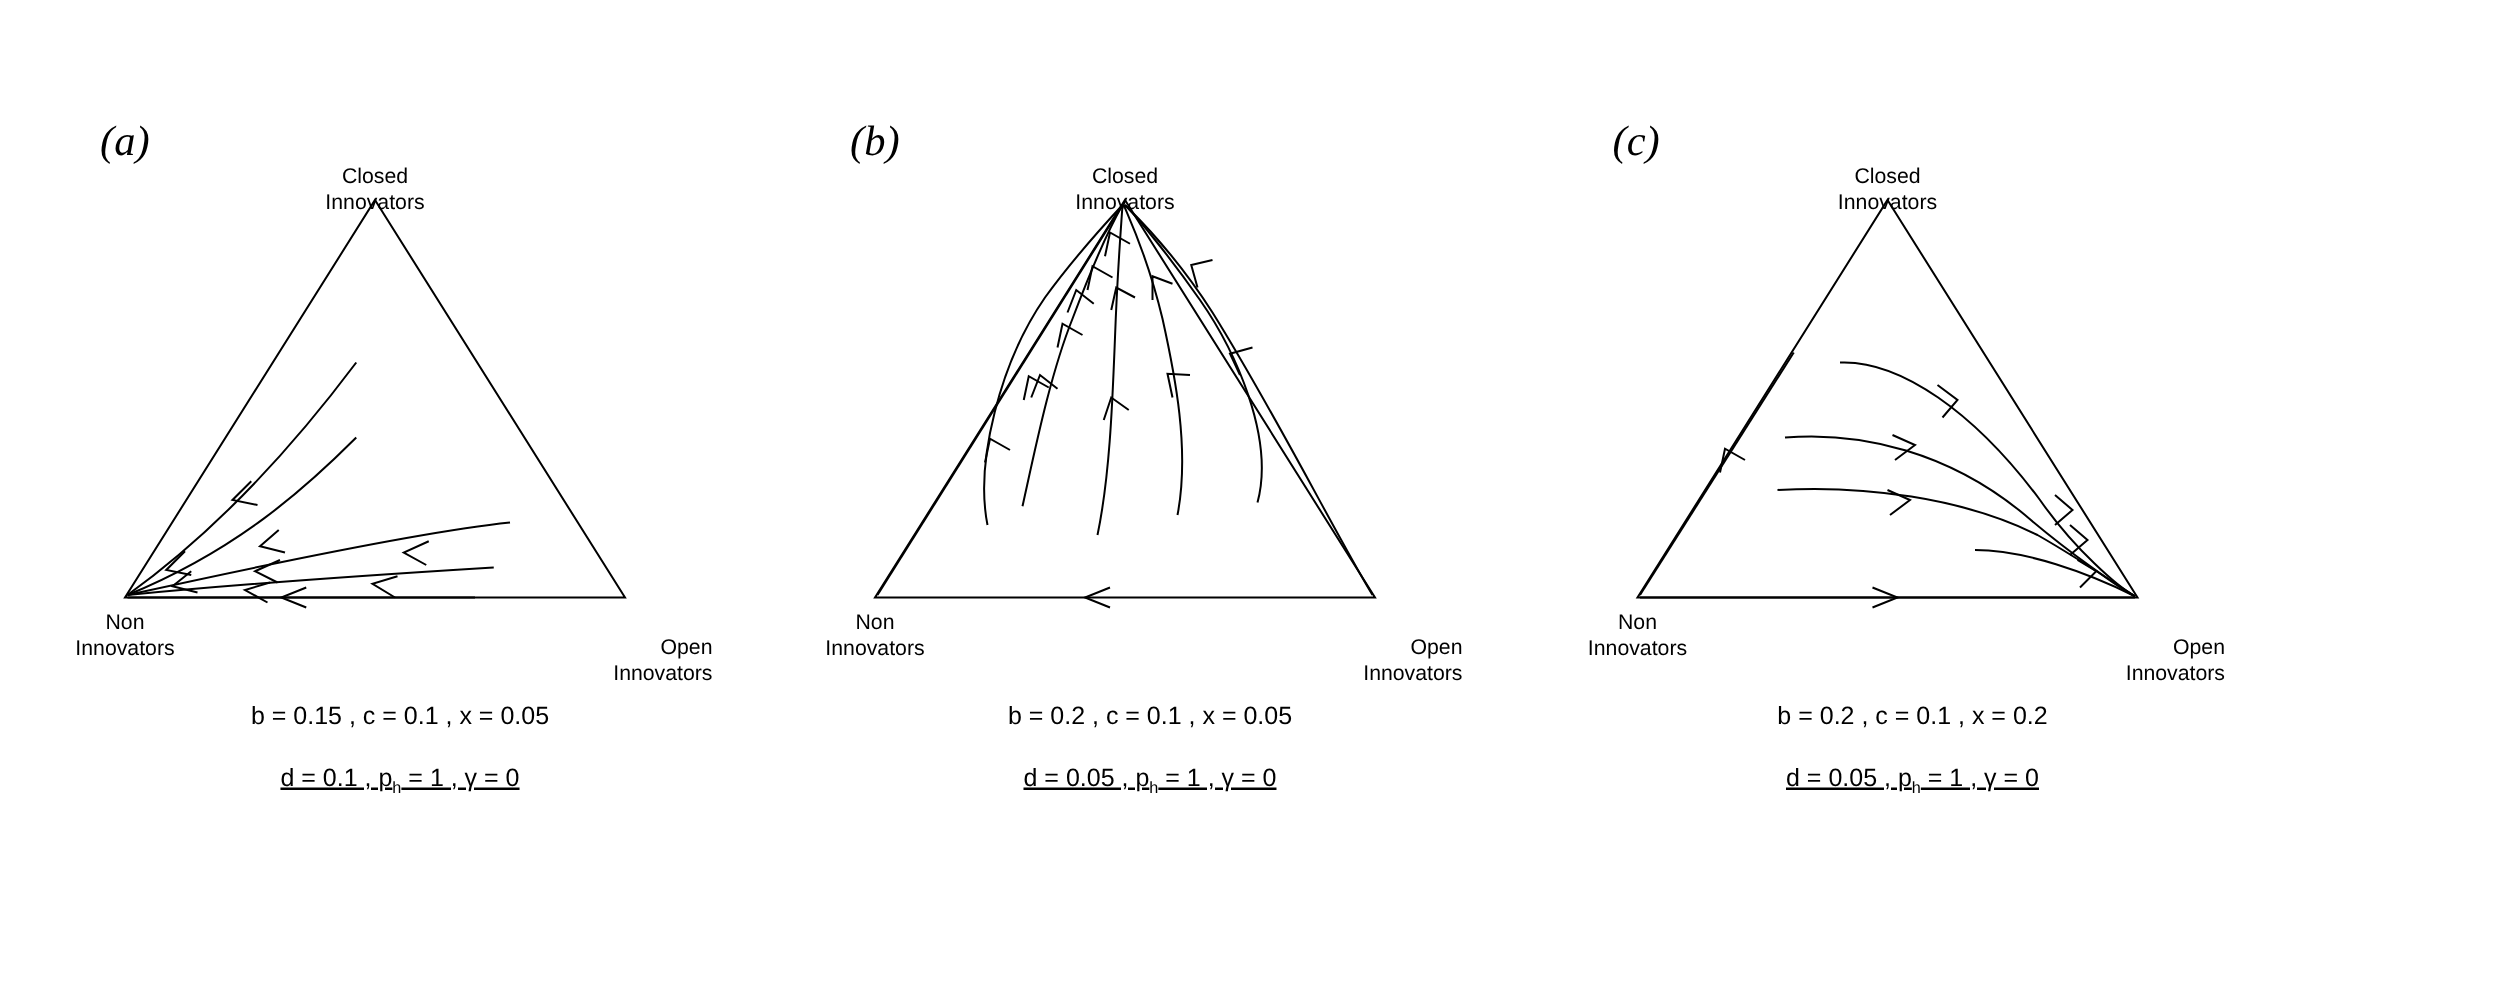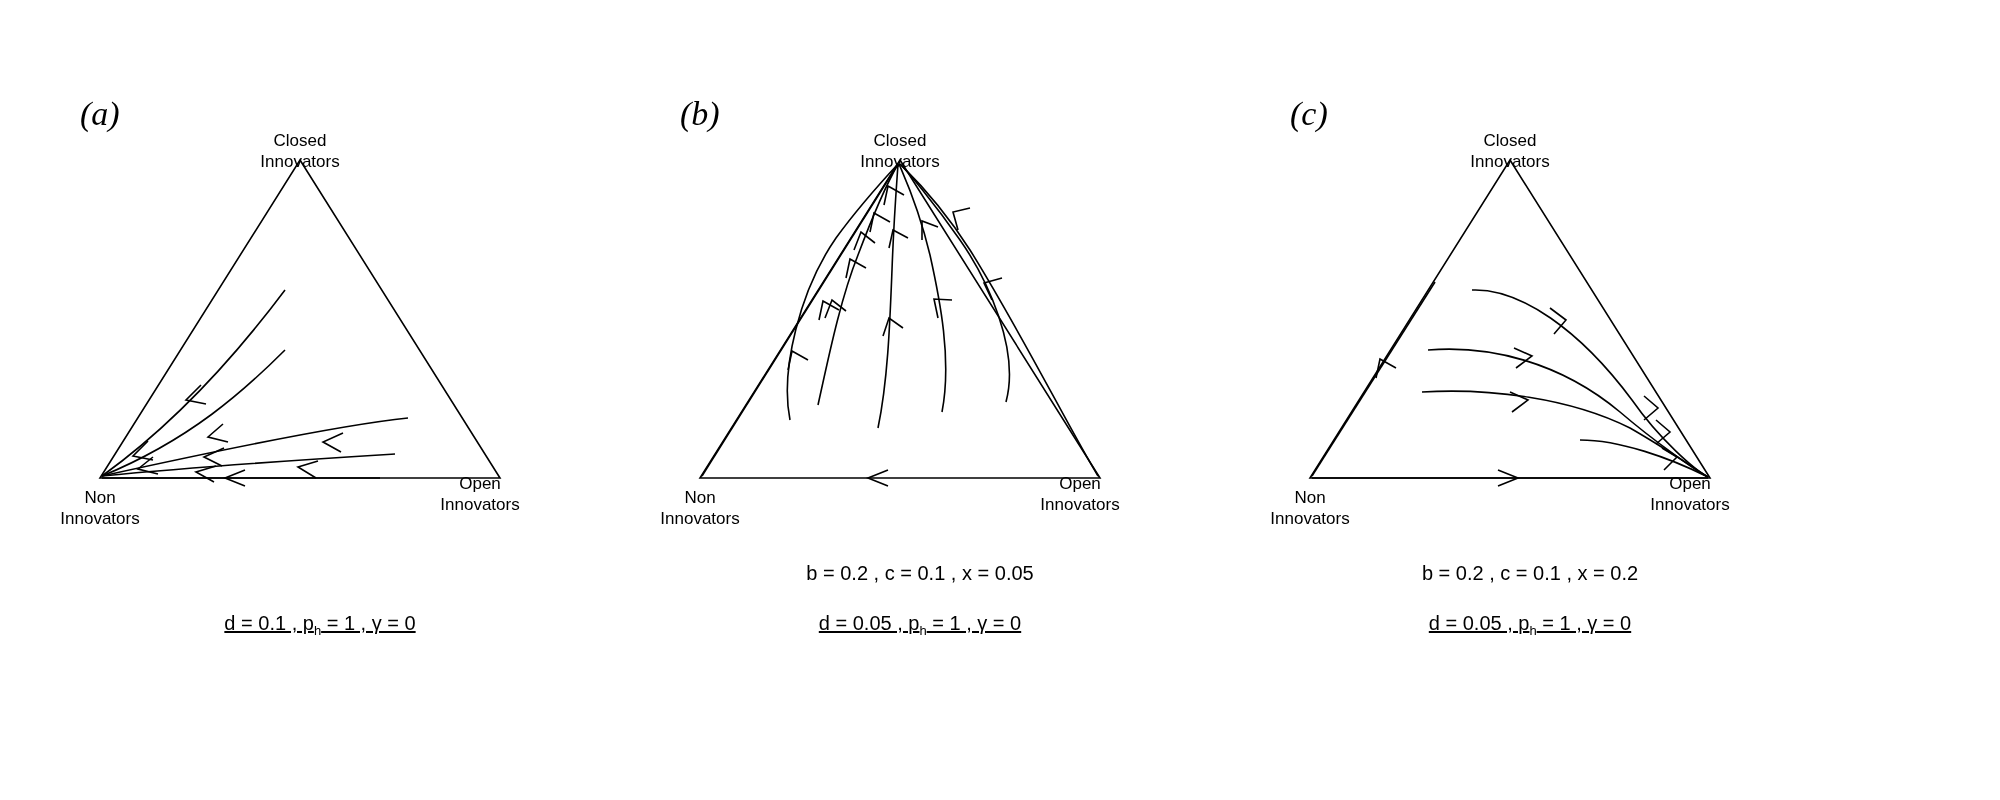--- a/index.html
+++ b/index.html
@@ -50,22 +50,22 @@
     width: 200px;
     top: 110px;
     margin-top: 20px;
   }
   .vertex-left {
     width: 180px;
     top: 487px;
   }
   .vertex-right {
     width: 180px;
-    top: 473px;
-    text-align: center;
+    top: 507px;
+    text-align: right;
   }
 
   .caption {
     position: absolute;
     width: 560px;
     text-align: center;
     font-size: 20px;
     line-height: 30px;
   }
   .caption-1 { top: 558px; }
@@ -134,20 +134,21 @@
         <path class="arrowhead" d="M183,424 L168,437 L188,442"></path>
         <path class="arrowhead" d="M113,457 L98,469 L118,474"></path>
         <path class="arrowhead" d="M303,433 L283,442 L301,452"></path>
         <path class="arrowhead" d="M184,448 L164,457 L182,466"></path>
         <path class="arrowhead" d="M278,461 L258,467 L276,478"></path>
         <path class="arrowhead" d="M176,466 L156,472 L174,482"></path>
         <path class="arrowhead" d="M205,470 L185,478 L205,486"></path>
       </g>
     </svg>
 
+    <div class="caption caption-1">b =  0.15 , c =  0.1 , x =  0.05</div>
     <div class="caption caption-2"><span>d =  0.1 , p</span><sub>h</sub><span> = 1 , γ =  0</span></div>
   </div>
 
   <div class="panel panel-b">
     <div class="panel-letter">(b)</div>
 
     <div class="vertex-label vertex-top" style="left:160px;">Closed
 Innovators</div>
     <div class="vertex-label vertex-left" style="left:-30px;">Non
 Innovators</div>

